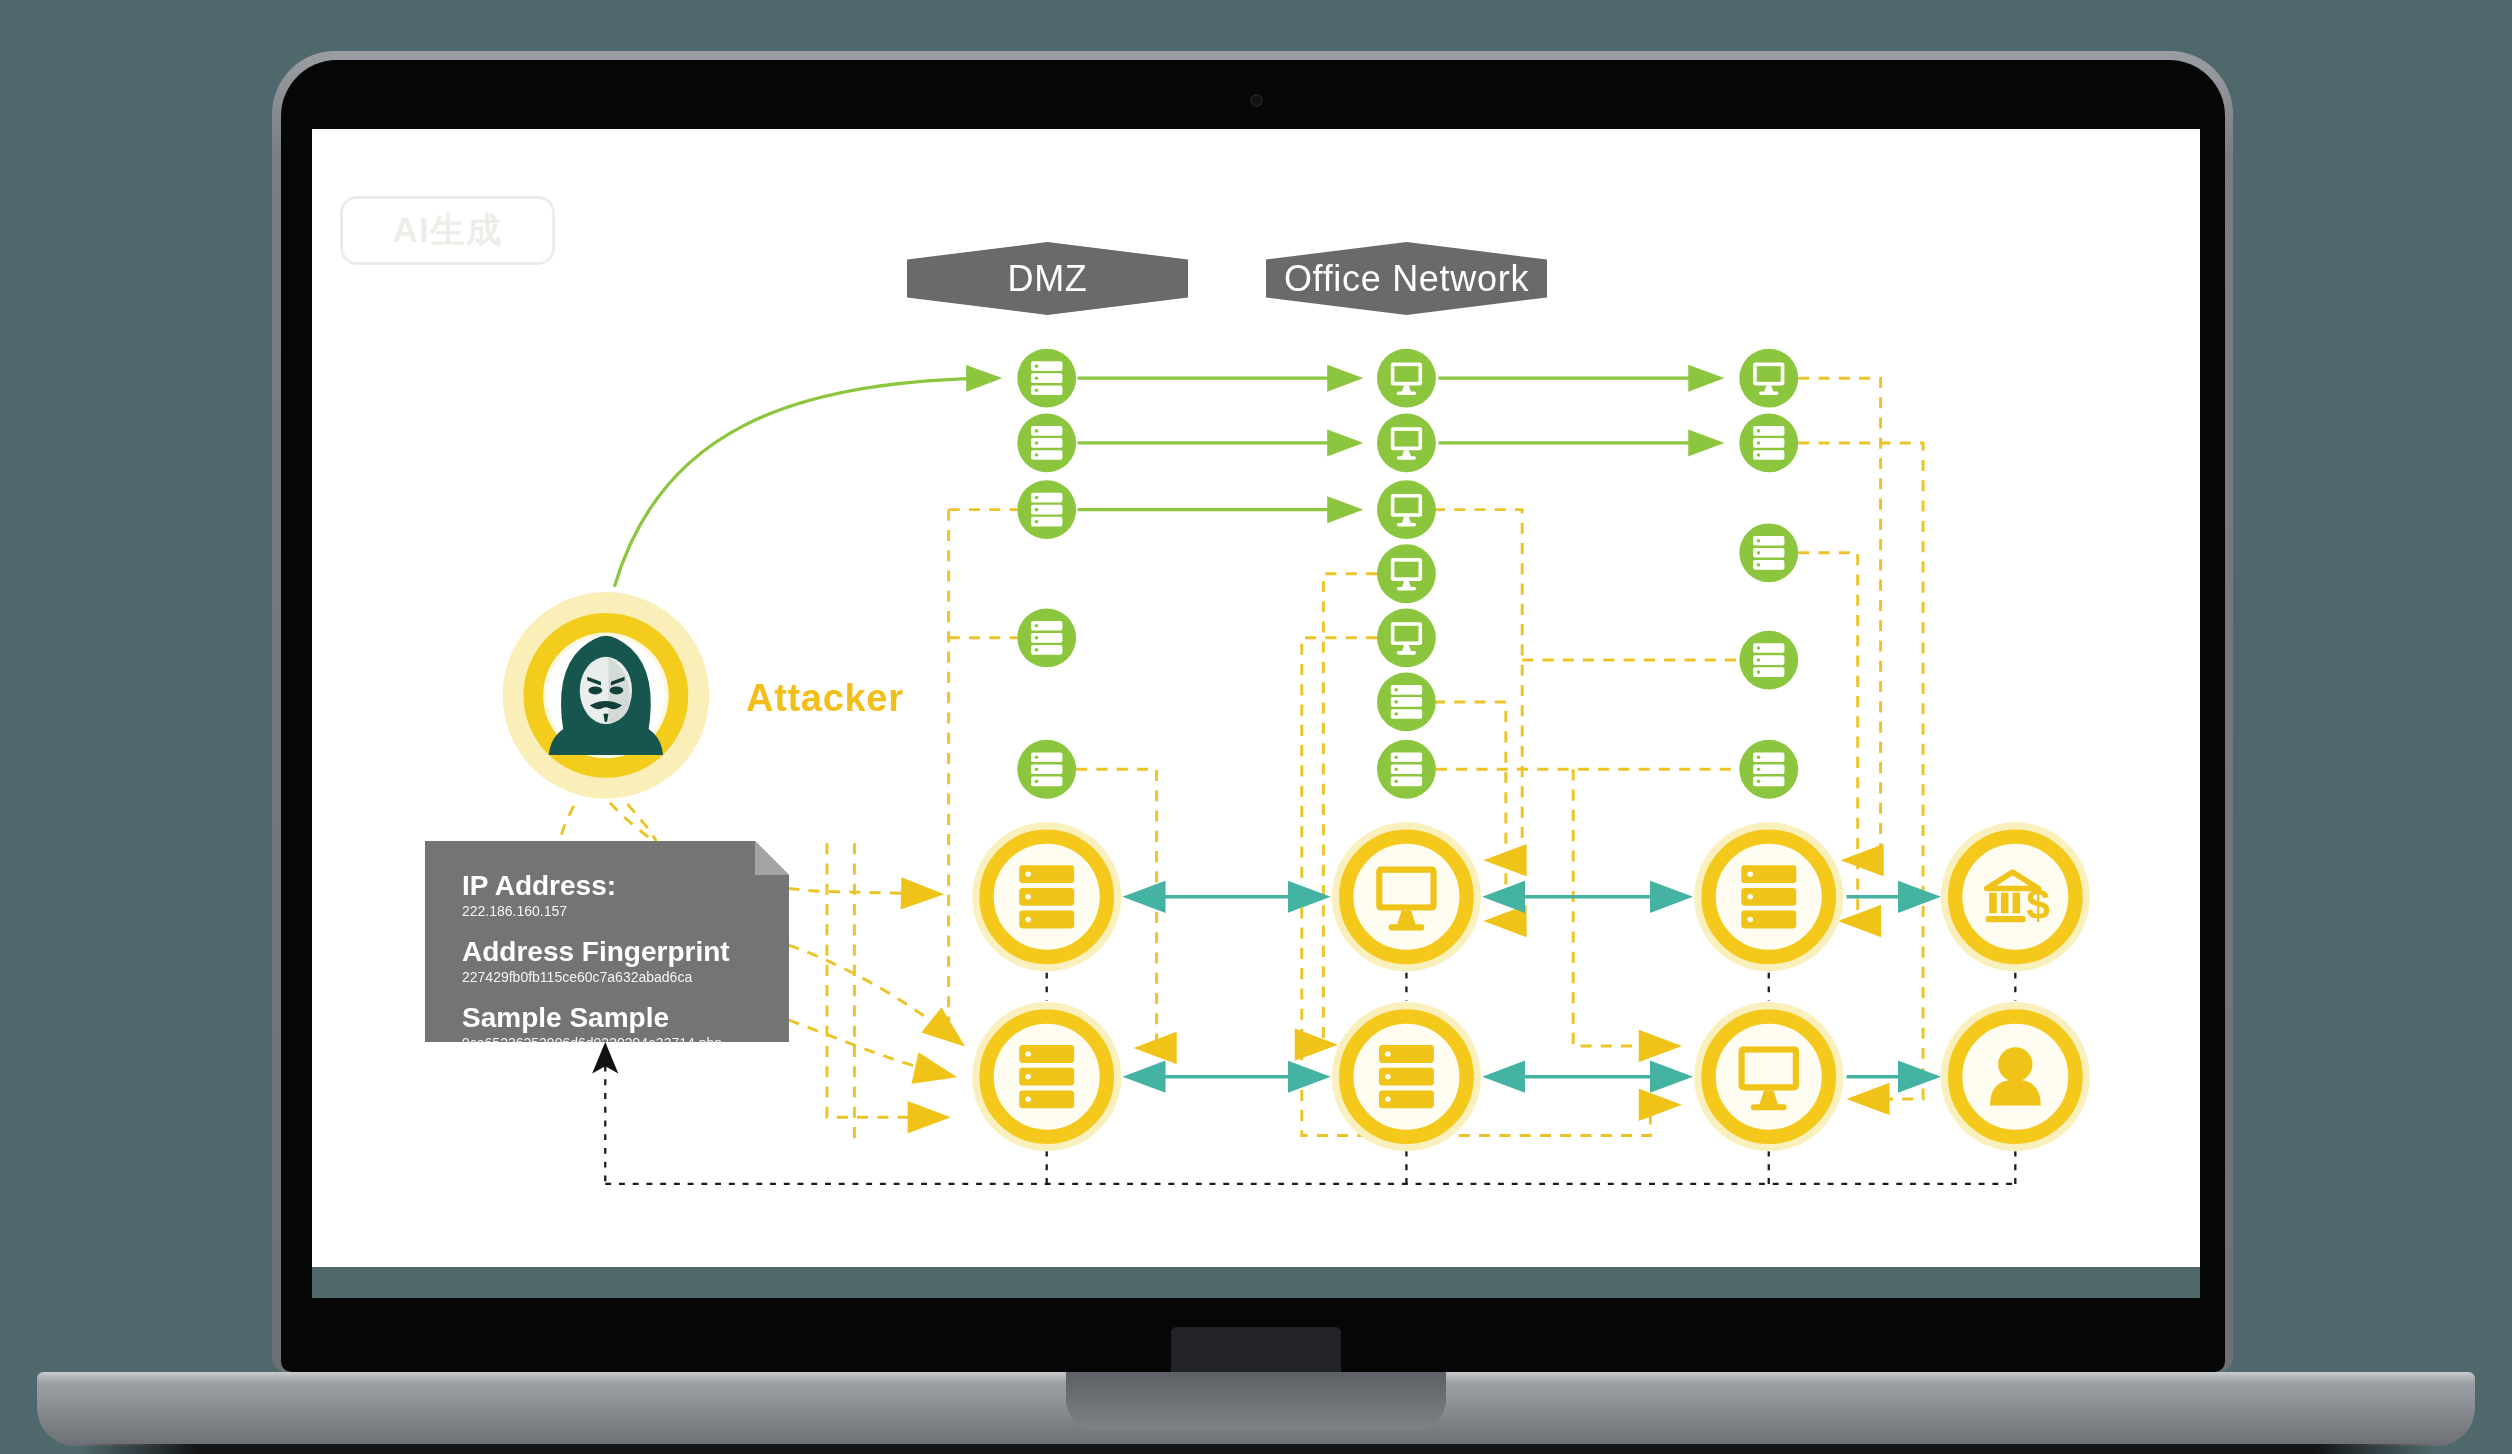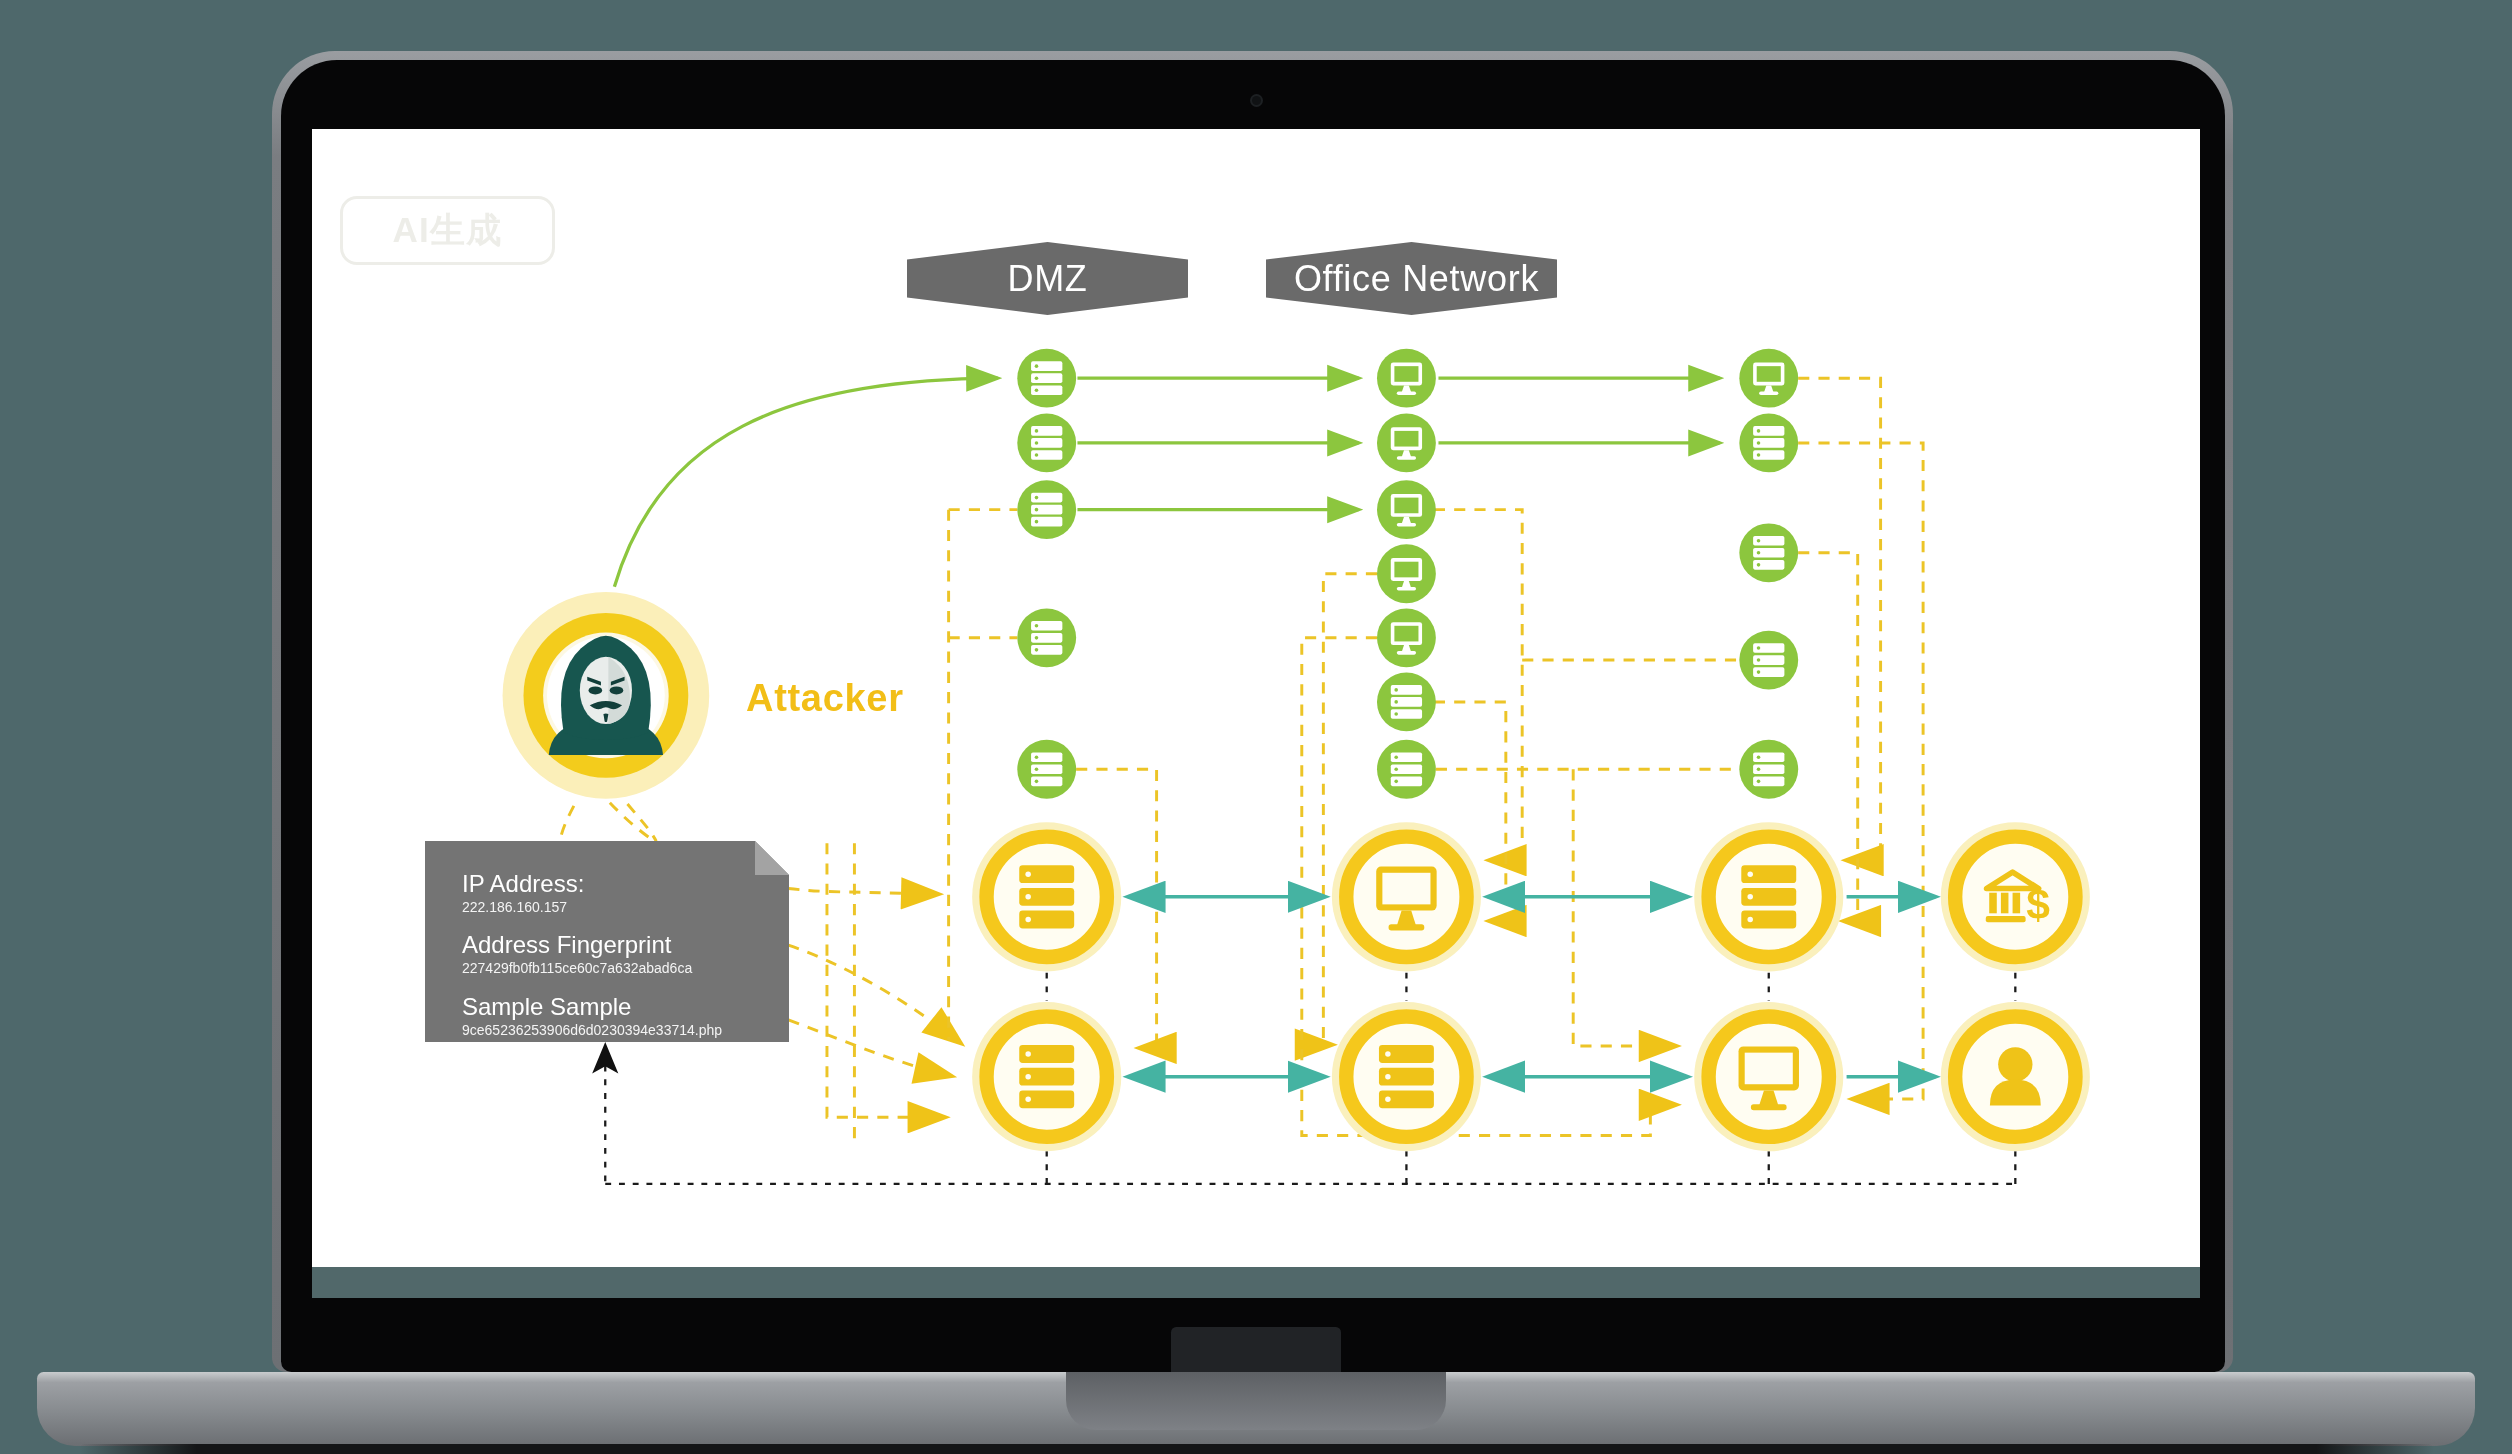--- a/index.html
+++ b/index.html
@@ -56,38 +56,38 @@
     background:rgba(255,255,255,.55);
     display:flex;align-items:center;justify-content:center;
     font-size:35px;font-weight:700;letter-spacing:1.3px;
   }
   .zone-banner{
     position:absolute;top:113px;width:281px;height:73px;background:#6A6A6A;
     clip-path:polygon(0% 24%,50% 0%,100% 24%,100% 76%,50% 100%,0% 76%);
     display:flex;align-items:center;justify-content:center;
     color:#ffffff;font-size:36px;font-weight:400;letter-spacing:0.7px;
   }
-  .zb-dmz{left:595px;} .zb-office{left:954px;padding-left:10px;} .zb-core{left:1316px;}
+  .zb-dmz{left:595px;} .zb-office{left:954px;} .zb-core{left:1316px;}
   .attacker-label{
     position:absolute;left:434px;top:548px;
     color:#F2BE17;font-size:38px;font-weight:600;letter-spacing:0.7px;
   }
   .info-box{
     position:absolute;left:113px;top:712px;width:364px;height:201px;
     background:#747474;color:#ffffff;
     clip-path:polygon(0 0,330px 0,364px 34px,364px 201px,0 201px);
     padding:0;box-sizing:border-box;
   }
   .info-fold{
     position:absolute;left:443px;top:712px;width:34px;height:34px;
     background:#A3A3A3;
     clip-path:polygon(0 0,0 100%,100% 100%);
   }
   .info-inner{padding:29px 26px 0 37px;}
-  .info-label{font-size:24px;font-weight:400;line-height:1.15;}
+  .info-label{font-size:28px;font-weight:700;line-height:1.15;}
   .info-value{font-size:14px;font-weight:400;color:#F4F4F4;margin-bottom:15.7px;line-height:1.3;}
   svg text{font-family:"Liberation Sans", sans-serif;}
 </style>
 </head>
 <body>
 
 <div class="screen-outer">
   <div class="screen-bezel"></div>
 </div>
 <div class="webcam"></div>

